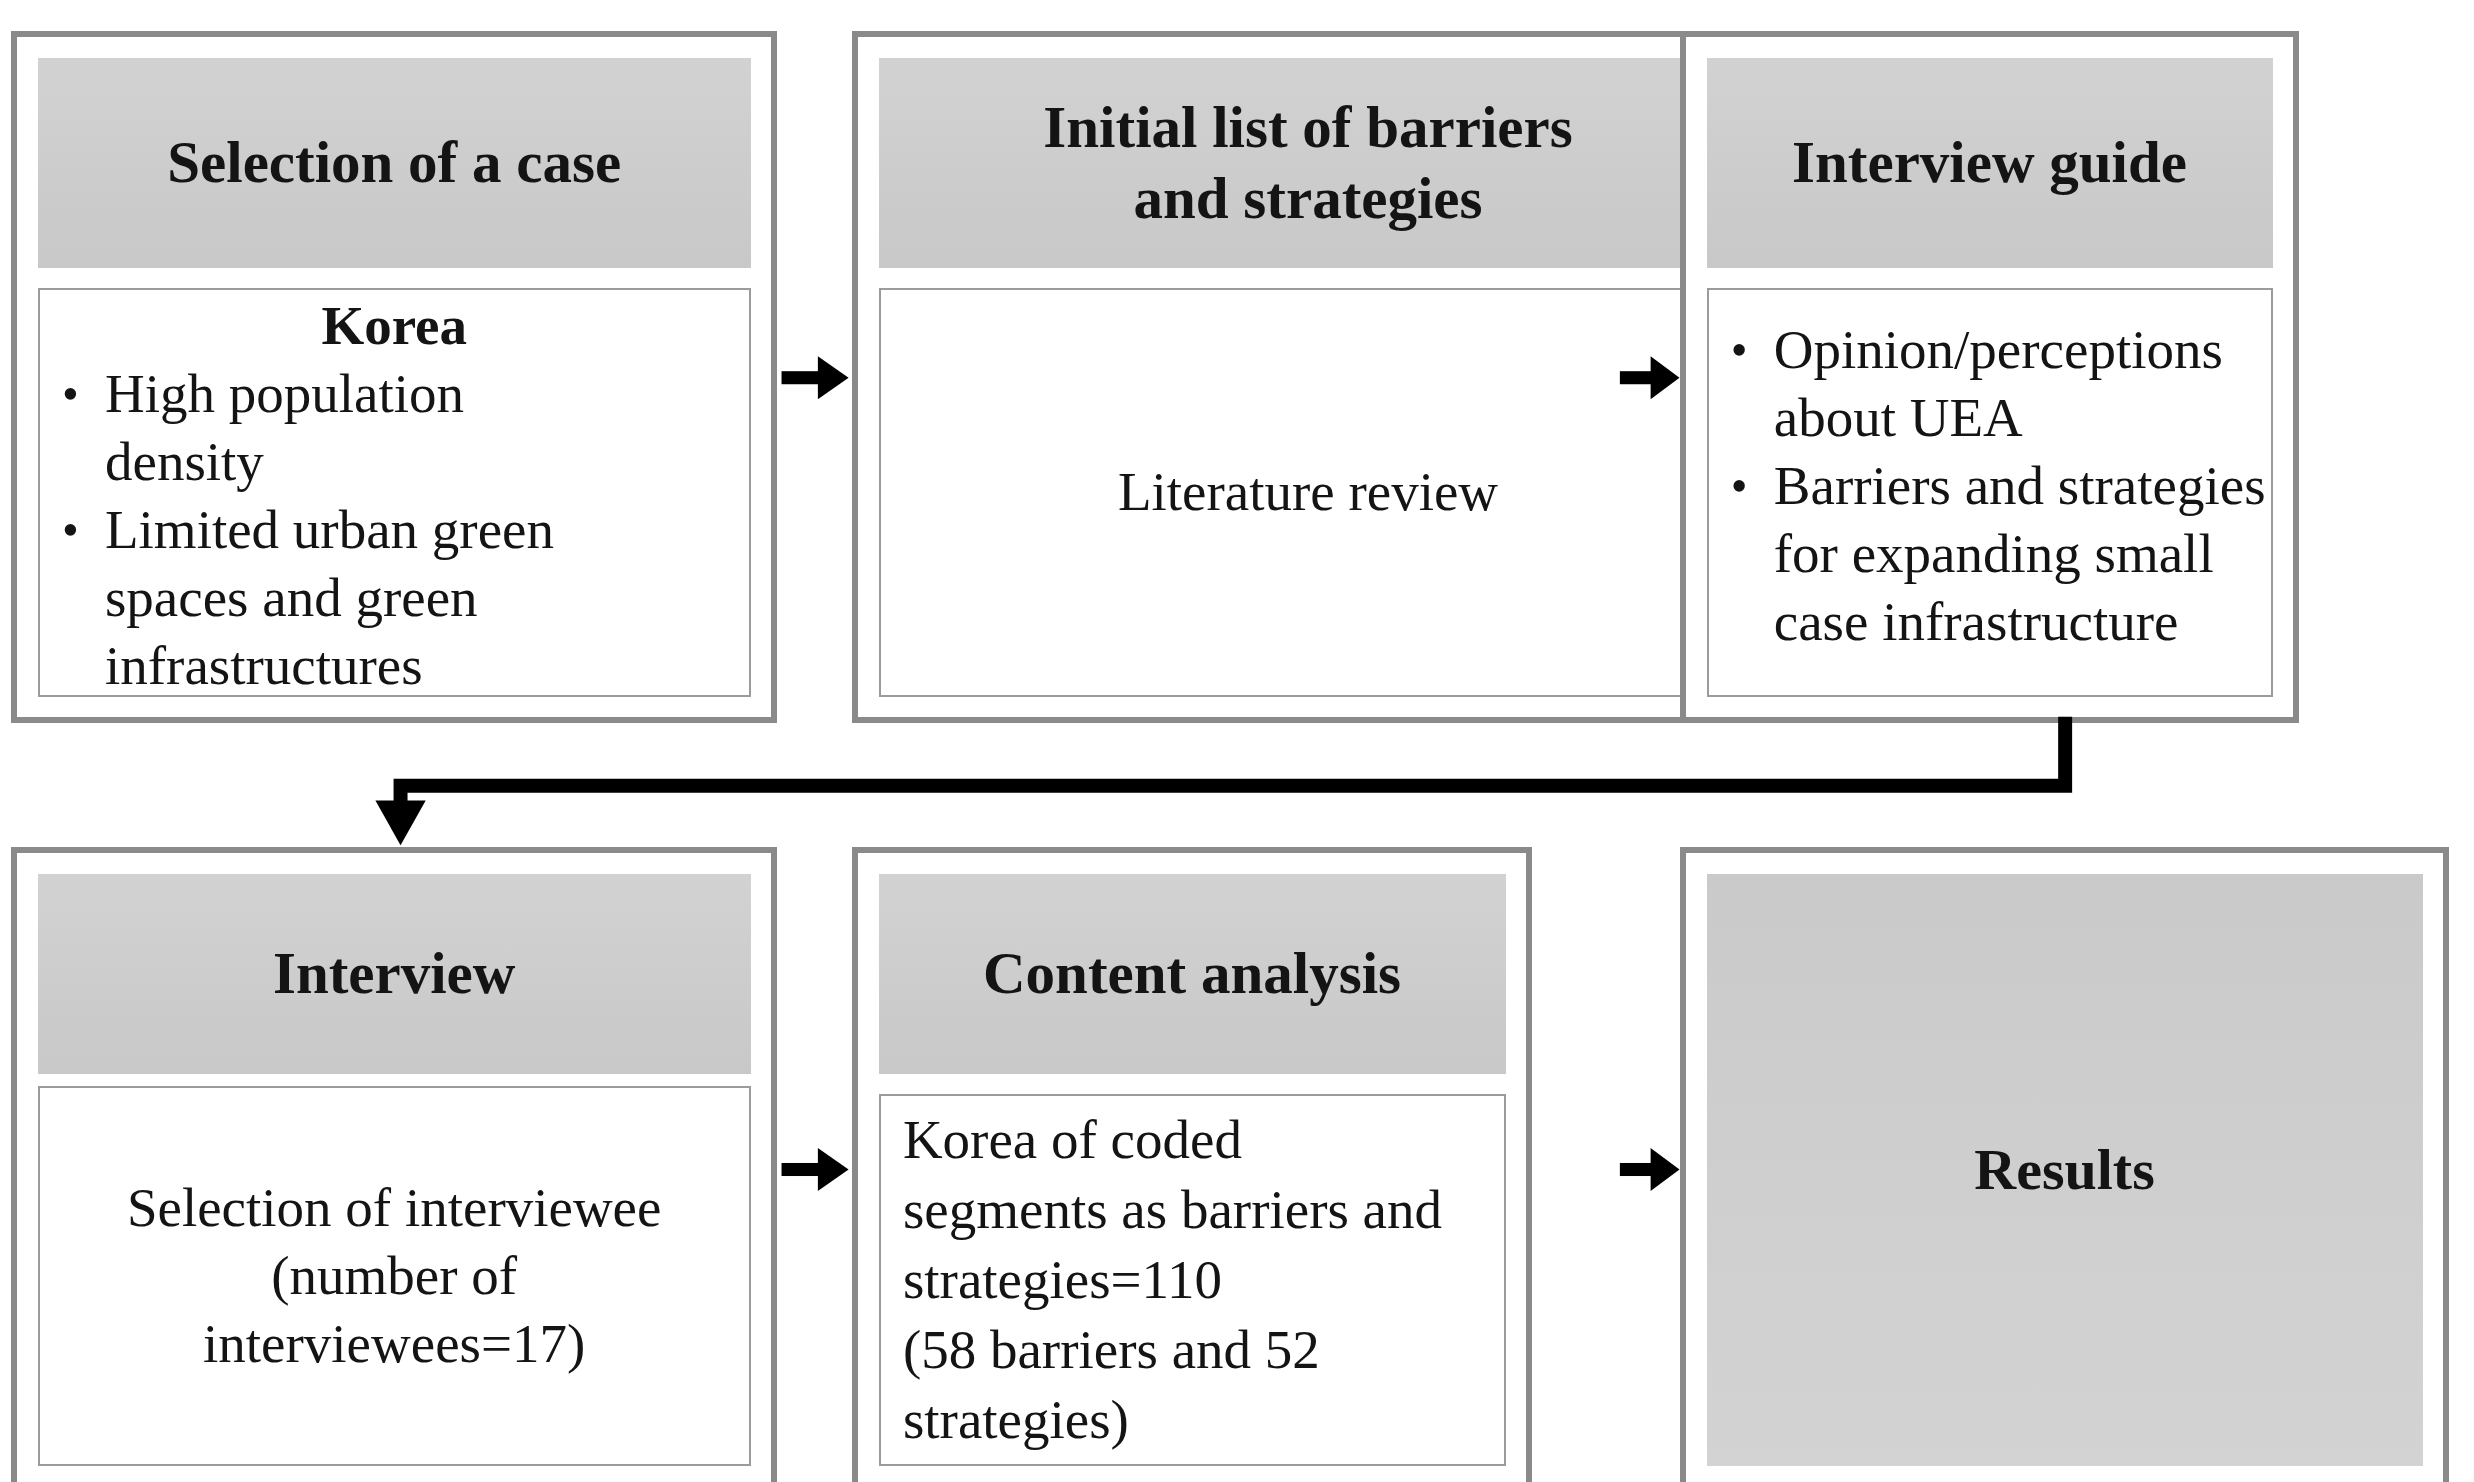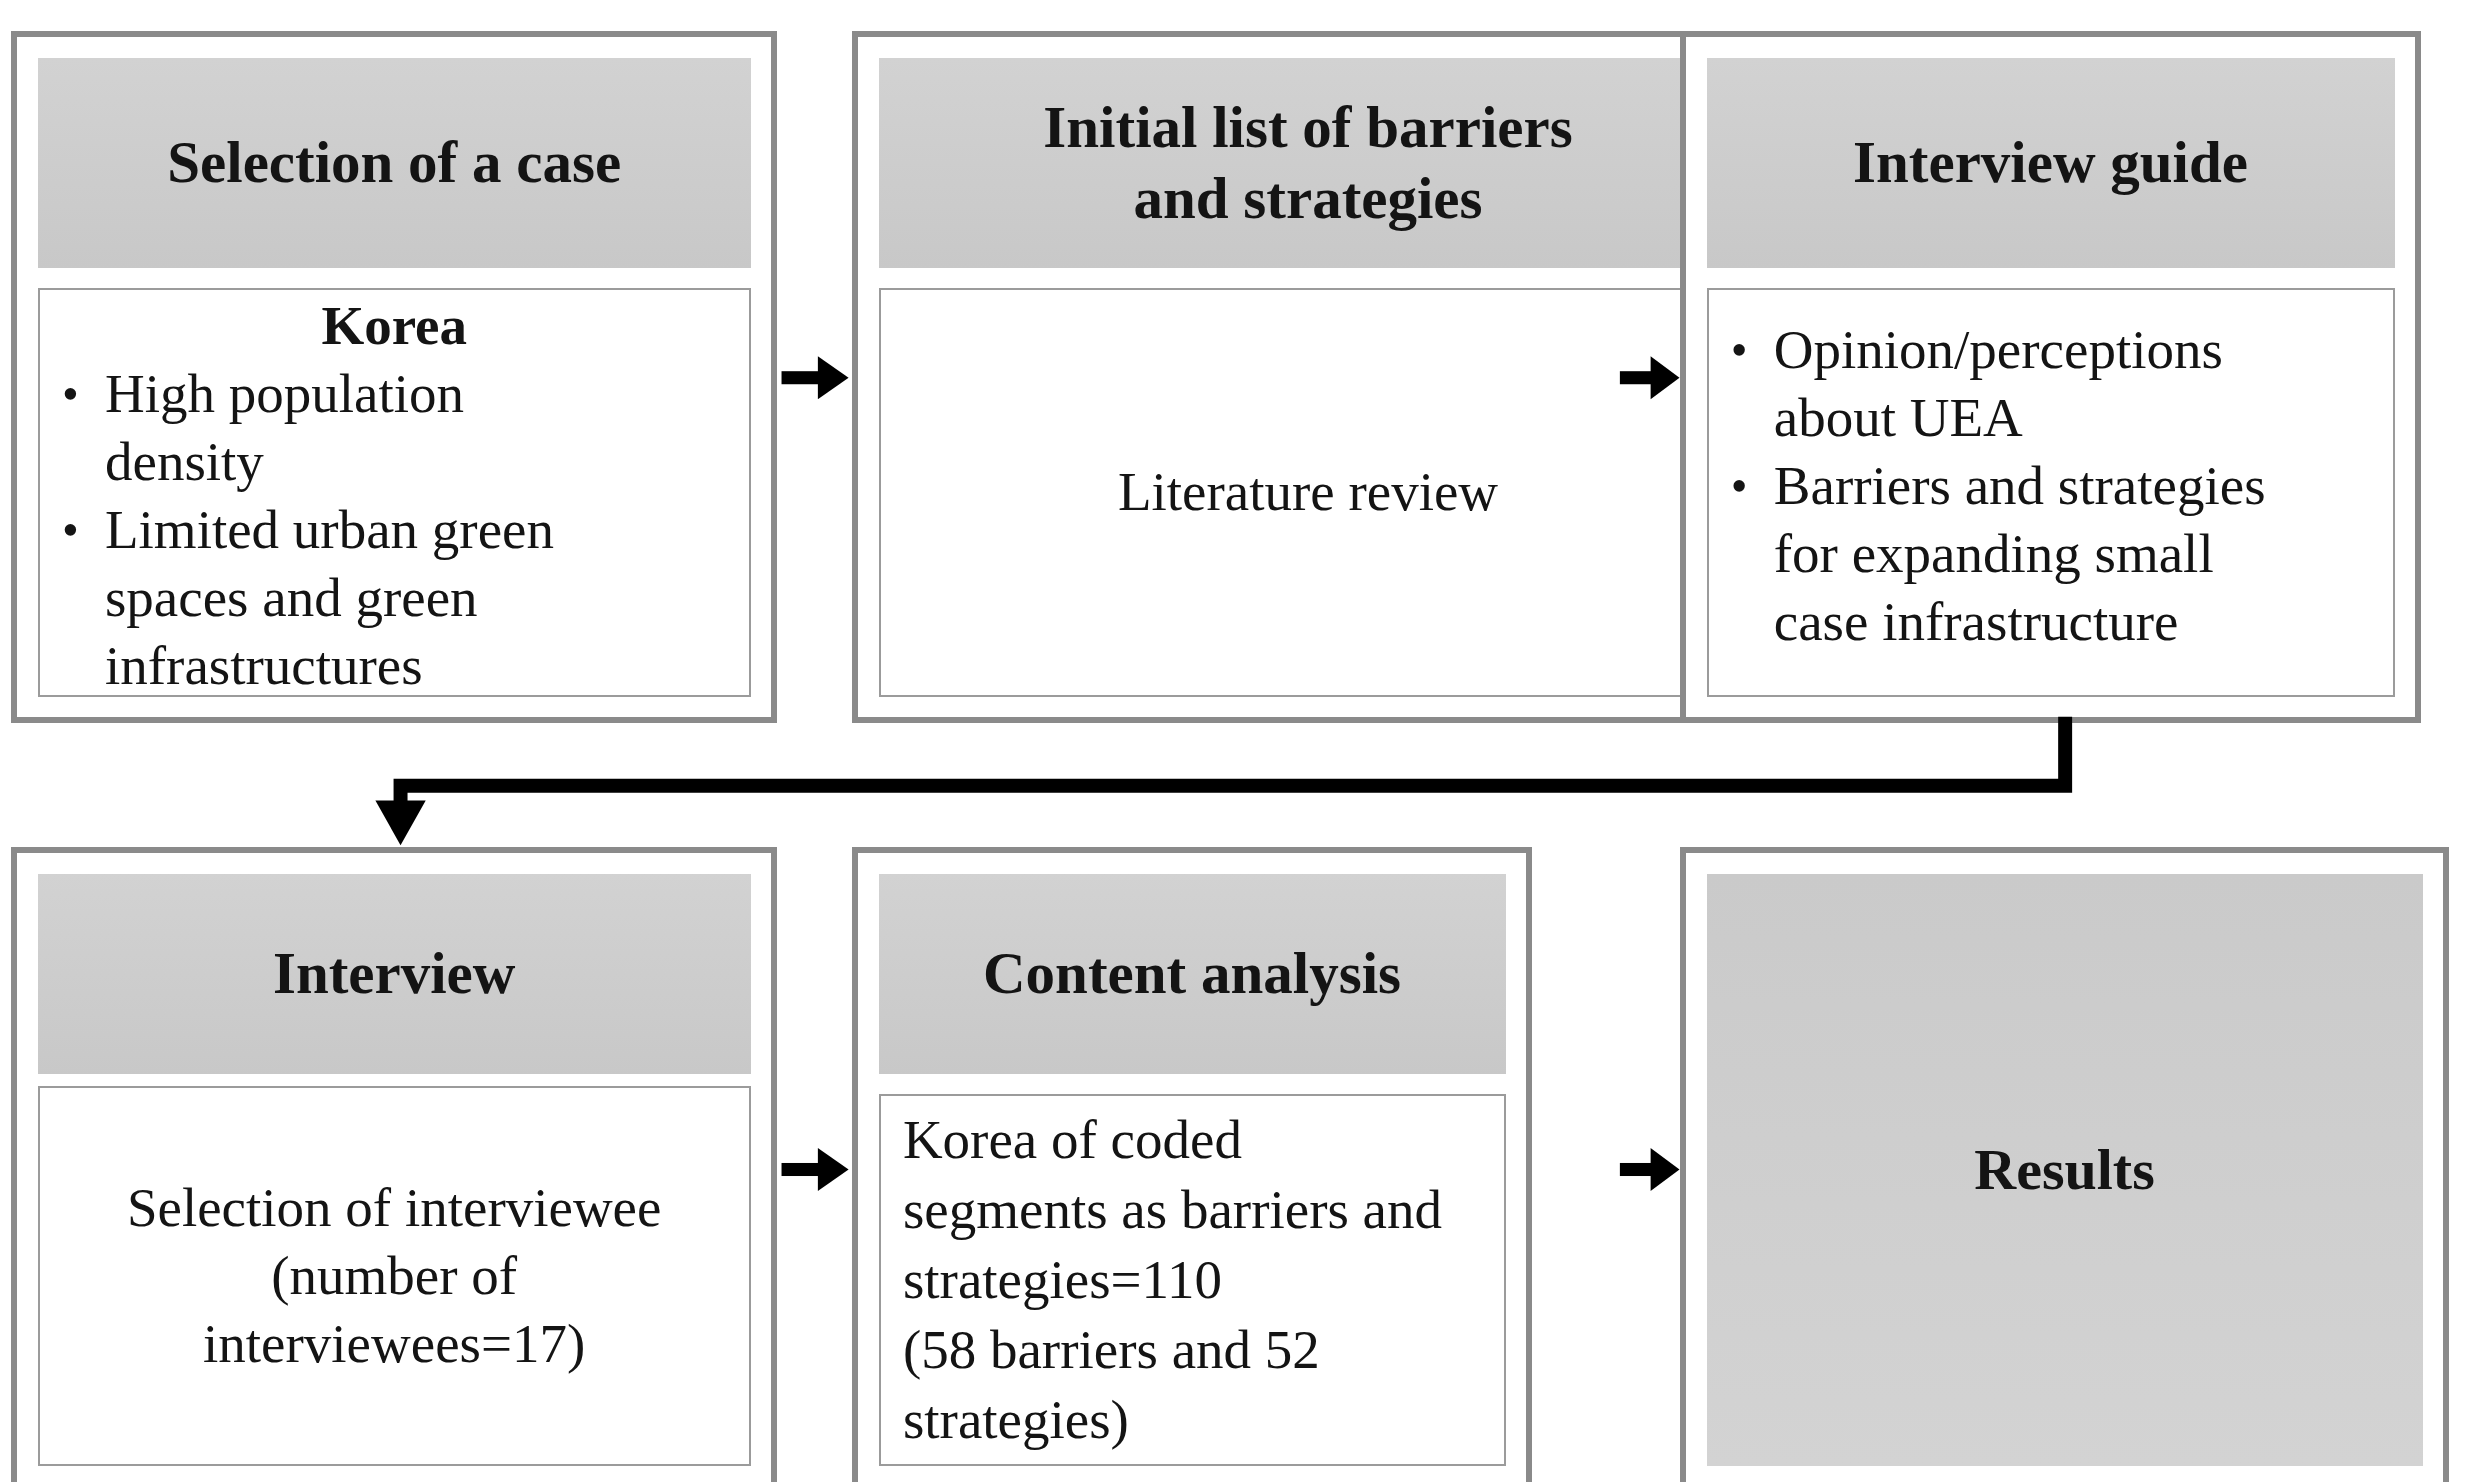--- a/index.html
+++ b/index.html
@@ -87,21 +87,21 @@
   <section class="box" style="left:852px;top:11.2px;width:912px;height:692px;">
     <header class="hdr">
       <div class="line">Initial list of barriers</div>
       <div class="line">and strategies</div>
     </header>
     <div class="content center-mid">
       <div class="line">Literature review</div>
     </div>
   </section>
 
-  <section class="box" style="left:1680px;top:11.2px;width:741px;height:692px;">
+  <section class="box" style="left:1680px;top:11.2px;width:619px;height:692px;">
     <header class="hdr">
       <div class="line">Interview guide</div>
     </header>
     <div class="content pad-top">
       <div class="bullet-item">
         <span class="bullet">•</span>
         <div class="blines">
           <div class="line">Opinion/perceptions</div>
           <div class="line">about UEA</div>
         </div>

